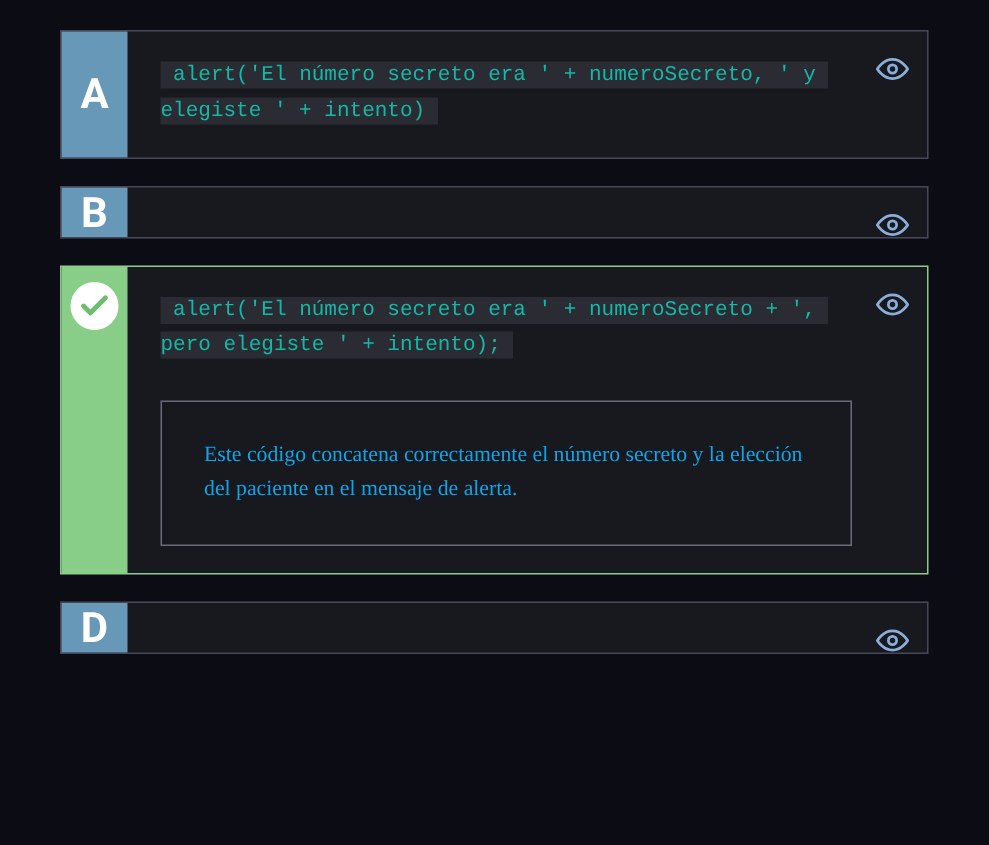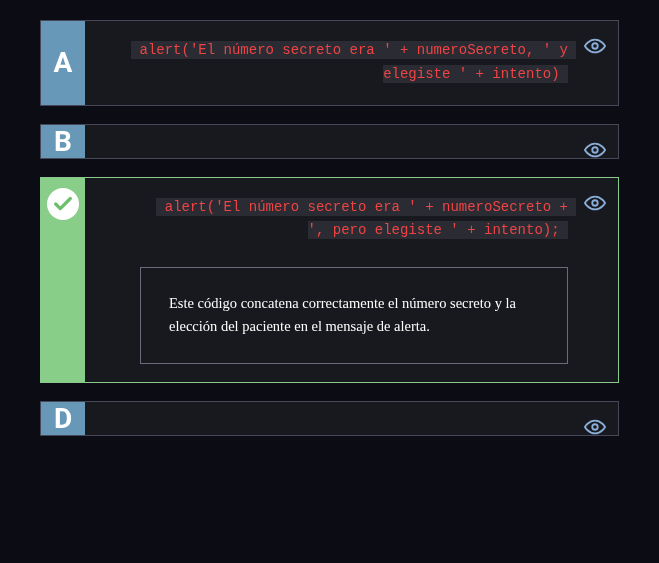--- a/index.html
+++ b/index.html
@@ -11,21 +11,20 @@
   }
   .option {
     border: 1px solid #47475a;
     background: #18181f;
     display: flex;
     margin-bottom: 18px;
     position: relative;
   }
   .option.correct {
     border-color: #8cc98c;
-    gap: 33px;
   }
   .label-col {
     width: 44px;
     background: #6798b7;
     display: flex;
     align-items: center;
     justify-content: center;
     flex-shrink: 0;
   }
   .option.correct .label-col {
@@ -53,34 +52,33 @@
   }
   .content-col {
     flex: 1;
     padding: 18px 50px 18px 22px;
     min-width: 0;
   }
   .code {
     font-family: "Consolas", "Courier New", monospace;
     font-size: 14px;
     line-height: 1.7;
-    color: #ef4444;
+    color: #14b8a6;
     white-space: pre-wrap;
     word-break: break-word;
-    text-align: right;
   }
   .code .hl {
     background: #2b2b33;
     padding: 1px 0;
   }
   .explain {
     border: 1px solid #6a6a7a;
     padding: 24px 28px;
     margin-top: 24px;
-    color: #ffffff;
+    color: #0ea5e9;
     font-family: Georgia, "Times New Roman", serif;
     font-size: 14.5px;
     line-height: 1.6;
   }
   .eye-btn {
     position: absolute;
     top: 14px;
     right: 12px;
     width: 22px;
     height: 22px;

